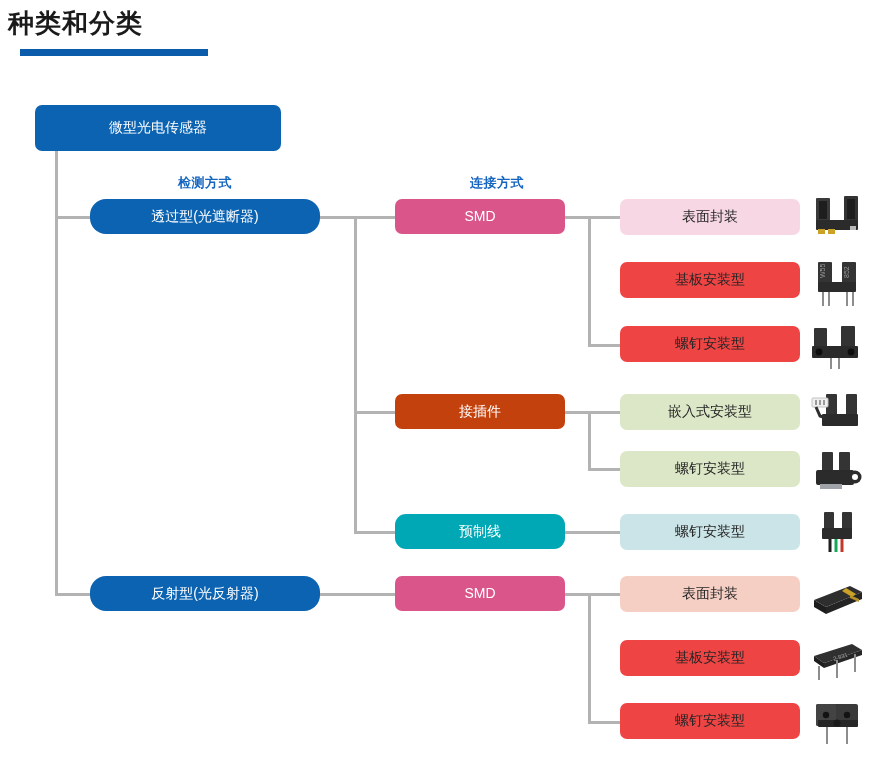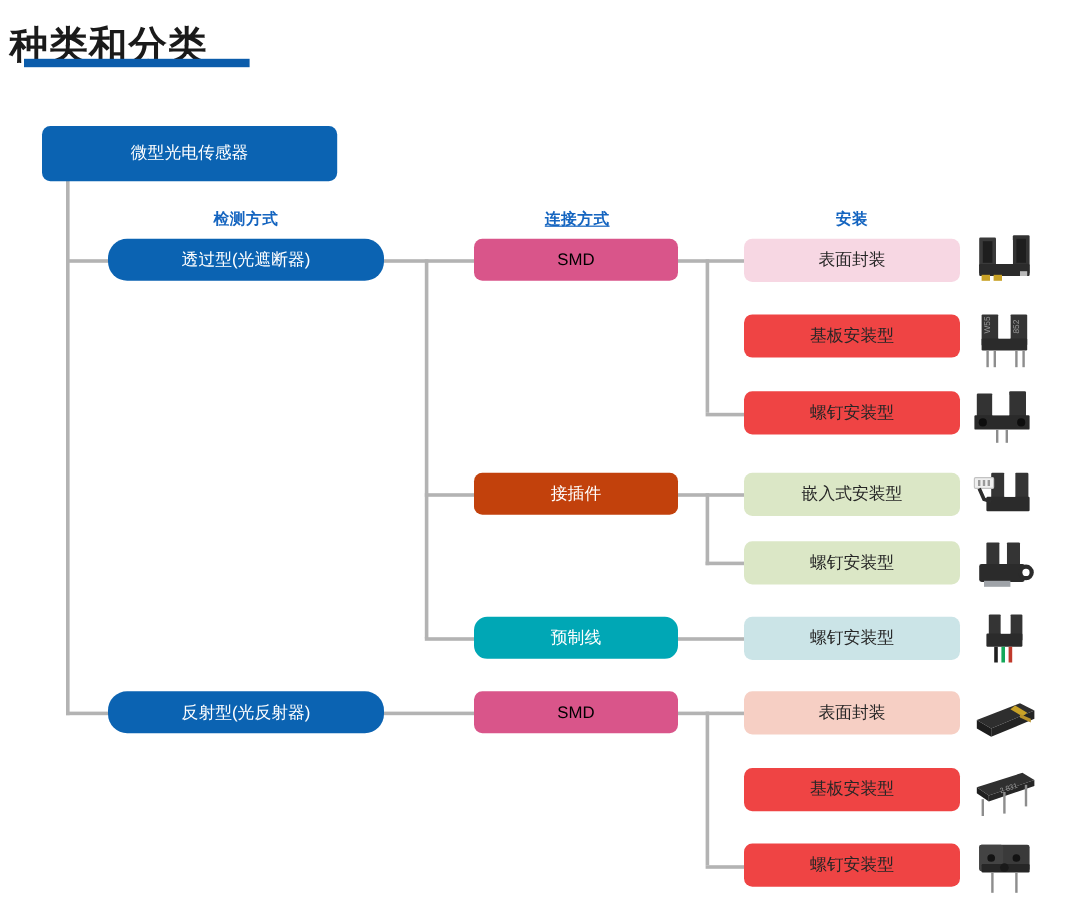--- a/index.html
+++ b/index.html
@@ -6,22 +6,22 @@
   html, body {
     width: 889px; height: 763px;
     background: #ffffff;
     font-family: "Liberation Sans", "DejaVu Sans", sans-serif;
     overflow: hidden;
   }
   #root { position: relative; width: 889px; height: 763px; }
 
   
   .page-title {
-    position: absolute; left: 8px; top: 16px;
-    font-size: 32px; font-weight: bold; color: #1a1a1a;
+    position: absolute; left: 8px; top: 6px;
+    font-size: 26px; font-weight: bold; color: #1a1a1a;
     letter-spacing: 1px;
   }
   .title-rule {
     position: absolute; left: 20px; top: 49px;
     width: 188px; height: 7px; background: #0b5cab;
   }
 
   
   .col-head {
     position: absolute; text-align: center;
@@ -39,21 +39,21 @@
     position: absolute;
     display: flex; align-items: center; justify-content: center;
     border-radius: 7px;
     font-size: 14px;
     text-align: center;
     line-height: 1.1;
     white-space: nowrap;
   }
   .node.lvl1 { background: #0b63b2; color: #ffffff; }
   .node.lvl2 { background: #0b63b2; color: #ffffff; border-radius: 16px; }
-  .node.smd  { background: #d9558a; color: #000000; }
+  .node.smd  { background: #d9558a; color: #ffffff; }
   .node.conn { background: #c2410c; color: #ffffff; }
   .node.wire { background: #00a7b5; color: #ffffff; }
   .node.m-pink   { background: #f7d7e3; color: #262626; }
   .node.m-salmon { background: #f6cfc4; color: #262626; }
   .node.m-cream  { background: #ef4444; color: #262626; }
   .node.m-green  { background: #dbe7c6; color: #262626; }
   .node.m-blue   { background: #cbe4e7; color: #262626; }
 
   
   .thumb { position: absolute; width: 62px; height: 56px; }
@@ -61,22 +61,21 @@
 </style>
 </head>
 <body>
 
 <div id="root">
 
   <div class="page-title">种类和分类</div>
   <div class="title-rule"></div>
 
   <div class="col-head" style="left:90px; top:174px; width:230px;">检测方式</div>
-  <div class="col-head" style="left:396px; top:174px; width:170px;text-decoration:underline;">连接方式</div>
-  <div class="col-head" style="left:620px; top:174px; width:180px;">安装</div>
+  <div class="col-head" style="left:412px; top:174px; width:170px;">连接方式</div>
 
   <div class="line v" style="left:55px; top:140px; height:456px;"></div>
   <div class="line h" style="left:55px; top:216px; width:38px;"></div>
   <div class="line h" style="left:55px; top:593px; width:38px;"></div>
 
   <div class="line h" style="left:318px; top:216px; width:78px;"></div>
   <div class="line v" style="left:354px; top:216px; height:316px;"></div>
   <div class="line h" style="left:354px; top:411px; width:42px;"></div>
   <div class="line h" style="left:354px; top:531px; width:42px;"></div>
 

